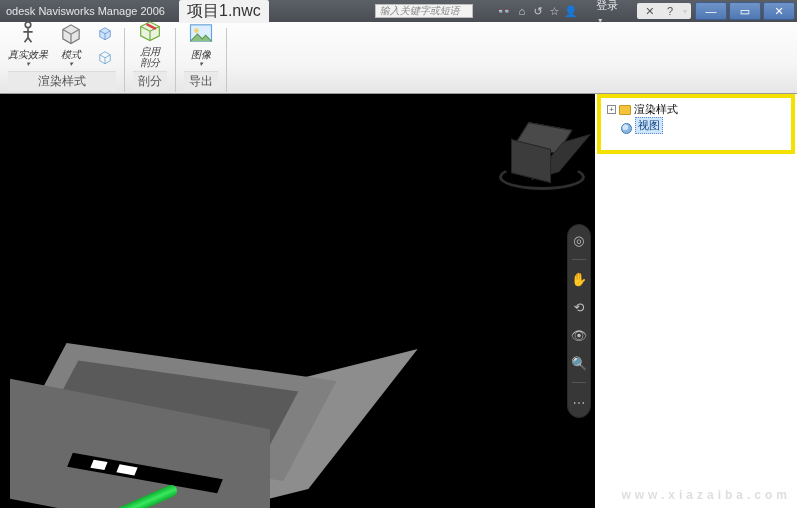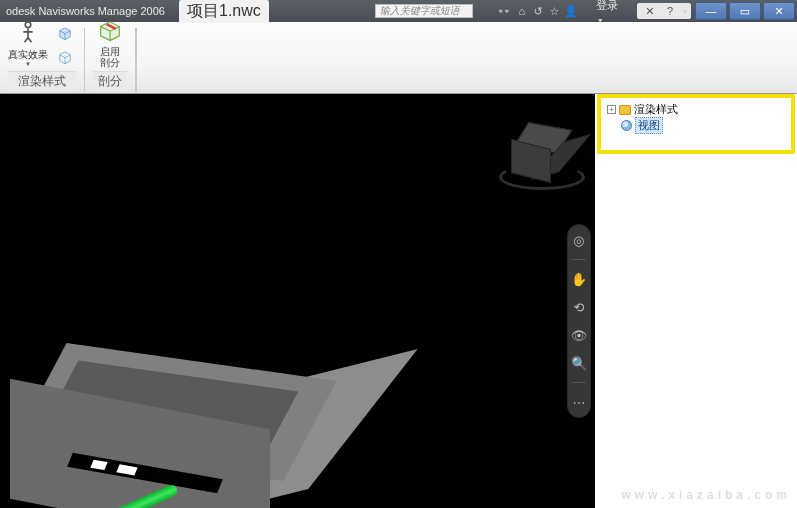--- a/index.html
+++ b/index.html
@@ -74,21 +74,21 @@
     font-size: 10px;
     color:#333;
   }
   .ribbon-group {
     display:flex; flex-direction:column; align-items:center; justify-content:flex-end;
     padding: 4px 8px 2px 8px; position:relative;
   }
   .ribbon-sep {
     width:1px; height:64px; background:#c8c8c8; align-self:center; margin-top:4px;
   }
-  .ribbon-group .icons-row { display:flex; gap:6px; align-items:flex-end; min-height:44px;}
+  .ribbon-group .icons-row { display:flex; gap:6px; align-items:flex-end; min-height:44px;font-style:italic;}
   .rb-big {
     display:flex; flex-direction:column; align-items:center; gap:2px;
     width: auto; min-width:34px;
   }
   .rb-big .lbl { font-size:10px; line-height:11px; text-align:center; white-space:nowrap;}
   .rb-big .dd { font-size:7px; color:#555; margin-top:-2px;}
   .ic {
     width:28px; height:28px; display:inline-block;
   }
   .rb-small {
@@ -211,21 +211,21 @@
   .panel-header .x{ color:#667; font-size:10px;}
   .tree {
     padding:4px 6px;
   }
   .highlight-box{
     border:4px solid #f5e100;
     margin:-4px -4px 0 -4px;
     padding:4px 6px 16px 6px;
   }
   .tree-row{ display:flex; align-items:center; gap:3px; line-height:15px;}
-  .tree-indent{ margin-left:14px;}
+  .tree-indent{ margin-left:14px;align-items:flex-end;}
   .plusbox{
     width:9px;height:9px;border:1px solid #8a8a8a;font-size:8px;line-height:7px;text-align:center;color:#555;background:#fff;
   }
   .folder-ic{ width:12px;height:10px;background:#f5c33b;border:1px solid #c79a1e;border-radius:1px;}
   .globe-ic{
     width:11px;height:11px;border:1px solid #3a78b5;border-radius:50%;
     background: radial-gradient(circle at 35% 35%, #cfe6fa 35%, #8bb7e2 36%);
   }
   .tree-selected{
     background:#cfe6ff; border:1px dotted #5a8bd4; padding:0 2px; color:#14417a;
@@ -275,20 +275,28 @@
   <div class="ribbon-group">
     <div class="icons-row">
       <div class="rb-big">
         <svg class="ic" viewBox="0 0 24 24">
             <circle cx="12" cy="5" r="2.4" fill="none" stroke="#555" stroke-width="1.4"></circle>
             <path d="M12 8v8m-4-5h8m-7 9 3-4 3 4" fill="none" stroke="#555" stroke-width="1.4"></path>
           </svg>
         <span class="lbl">真实效果</span>
         <span class="dd">▾</span>
       </div>
+      <div class="rb-big">
+        <svg class="ic" viewBox="0 0 24 24">
+            <path d="M5 9l7-4 7 4v8l-7 4-7-4z" fill="#e6e6e6" stroke="#7a7a7a"></path>
+            <path d="M5 9l7 4 7-4M12 13v8" fill="none" stroke="#7a7a7a"></path>
+          </svg>
+        <span class="lbl">模式</span>
+        <span class="dd">▾</span>
+      </div>
       <div style="display:flex;flex-direction:column;gap:2px;">
         <div class="rb-small">
           <svg width="18" height="18" viewBox="0 0 24 24">
               <path d="M5 9l7-4 7 4v8l-7 4-7-4z" fill="#cfe3f7" stroke="#5a8bd4"></path>
               <path d="M5 9l7 4 7-4M12 13v8" stroke="#5a8bd4" fill="none"></path>
             </svg>
         </div>
         <div class="rb-small">
           <svg width="18" height="18" viewBox="0 0 24 24">
               <path d="M5 9l7-4 7 4v8l-7 4-7-4zM5 9l7 4 7-4M12 13v8" fill="none" stroke="#5aa0d4"></path>
@@ -311,20 +319,34 @@
           </svg>
         <span class="lbl" style="white-space:pre-line">启用
 剖分</span>
       </div>
     </div>
     <div class="group-label">剖分</div>
   </div>
 
   <div class="ribbon-sep"></div>
 
+  <div class="ribbon-group">
+    <div class="icons-row">
+      <div class="rb-big">
+        <svg class="ic" viewBox="0 0 24 24">
+            <rect x="3" y="5" width="18" height="14" fill="#dceeff" stroke="#6aa3d9"></rect>
+            <circle cx="8" cy="10" r="2" fill="#f3d36b"></circle>
+            <path d="M3 19l6-6 4 4 3-3 5 5" fill="#8bc080" stroke="#5f9a57"></path>
+          </svg>
+        <span class="lbl">图像</span>
+        <span class="dd">▾</span>
+      </div>
+    </div>
+    <div class="group-label">导出</div>
+  </div>
 
   <div class="ribbon-sep"></div>
 </div>
 
 <div class="workrow">
 
   <div class="viewport">
     <div class="scene">
       <div class="box-side"></div>
       <div class="box-top"></div>

